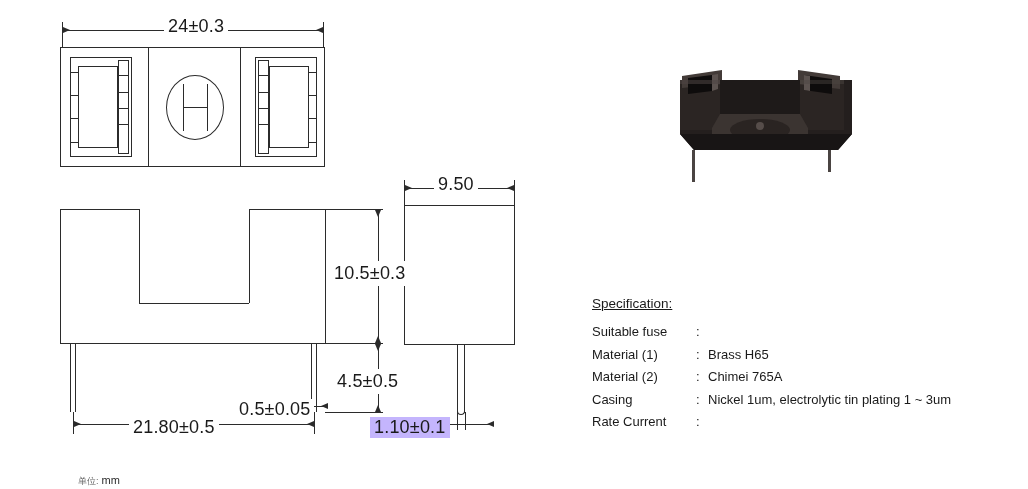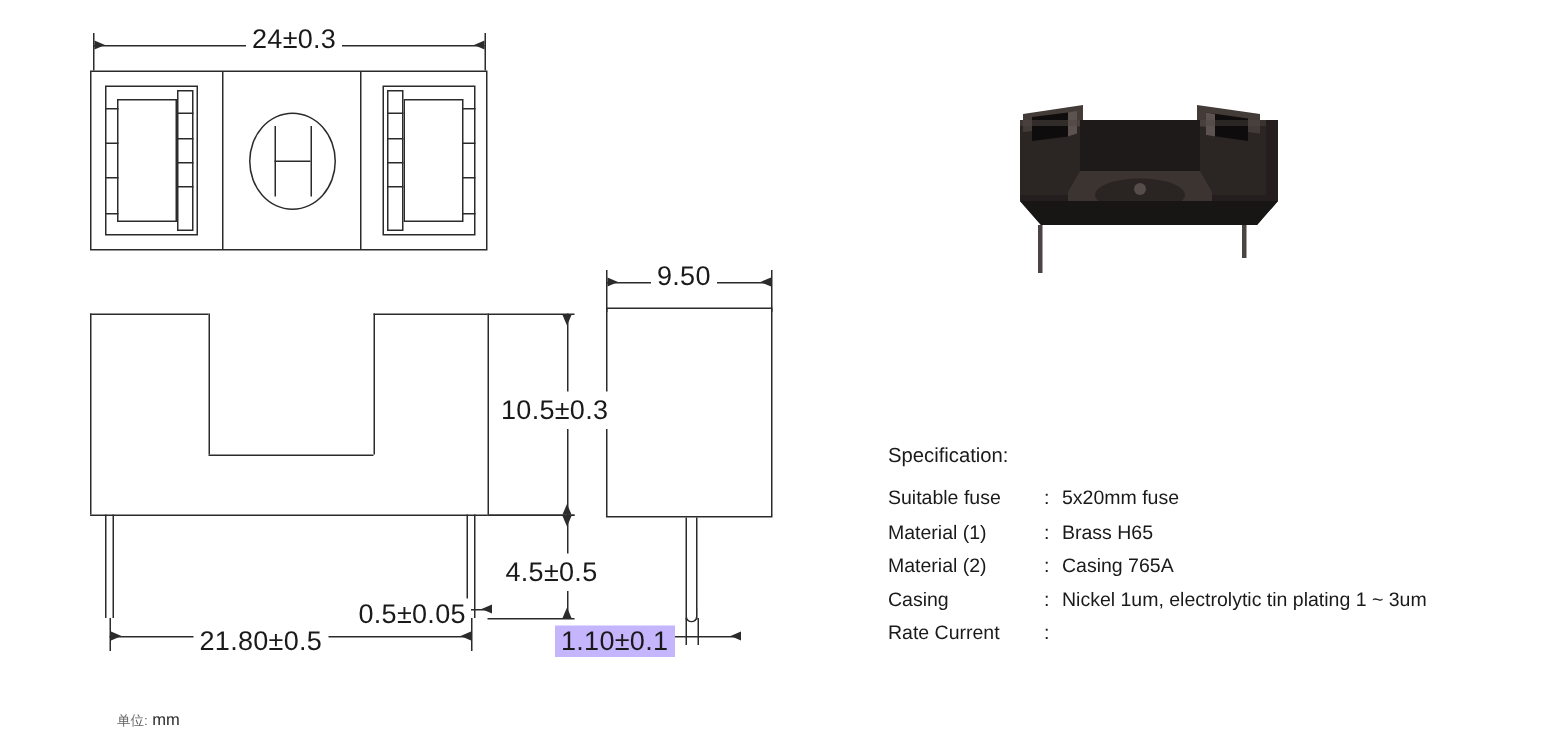--- a/index.html
+++ b/index.html
@@ -73,20 +73,21 @@
   .spec {
     position: absolute;
     left: 592px;
     top: 294px;
     width: 420px;
     font-size: 13px;
     line-height: 20px;
     color: #1a1a1a;
   }
   .spec-title {
+    text-decoration: underline;
     margin-bottom: 8px;
     font-size: 13.5px;
   }
   .spec-row {
     display: flex;
     margin-bottom: 2.5px;
     white-space: nowrap;
   }
   .spec-key { width: 104px; flex: 0 0 104px; }
   .spec-sep { width: 12px; flex: 0 0 12px; }
@@ -258,33 +259,32 @@
       <rect x="160" y="92" width="3" height="22" fill="#4a4442"></rect>
     </svg>
   </div>
 
   <div class="spec">
     <div class="spec-title">Specification:</div>
 
     <div class="spec-row">
       <span class="spec-key">Suitable fuse</span>
       <span class="spec-sep">:</span>
-      <span class="spec-val">5x20mm fuse</span>
     </div>
 
     <div class="spec-row">
       <span class="spec-key">Material (1)</span>
       <span class="spec-sep">:</span>
       <span class="spec-val">Brass H65</span>
     </div>
 
     <div class="spec-row">
       <span class="spec-key">Material (2)</span>
       <span class="spec-sep">:</span>
-      <span class="spec-val">Casing 765A</span>
+      <span class="spec-val">Chimei 765A</span>
     </div>
 
     <div class="spec-row">
       <span class="spec-key">Casing</span>
       <span class="spec-sep">:</span>
       <span class="spec-val">Nickel 1um, electrolytic tin plating 1 ~ 3um</span>
     </div>
 
     <div class="spec-row">
       <span class="spec-key">Rate Current</span>

